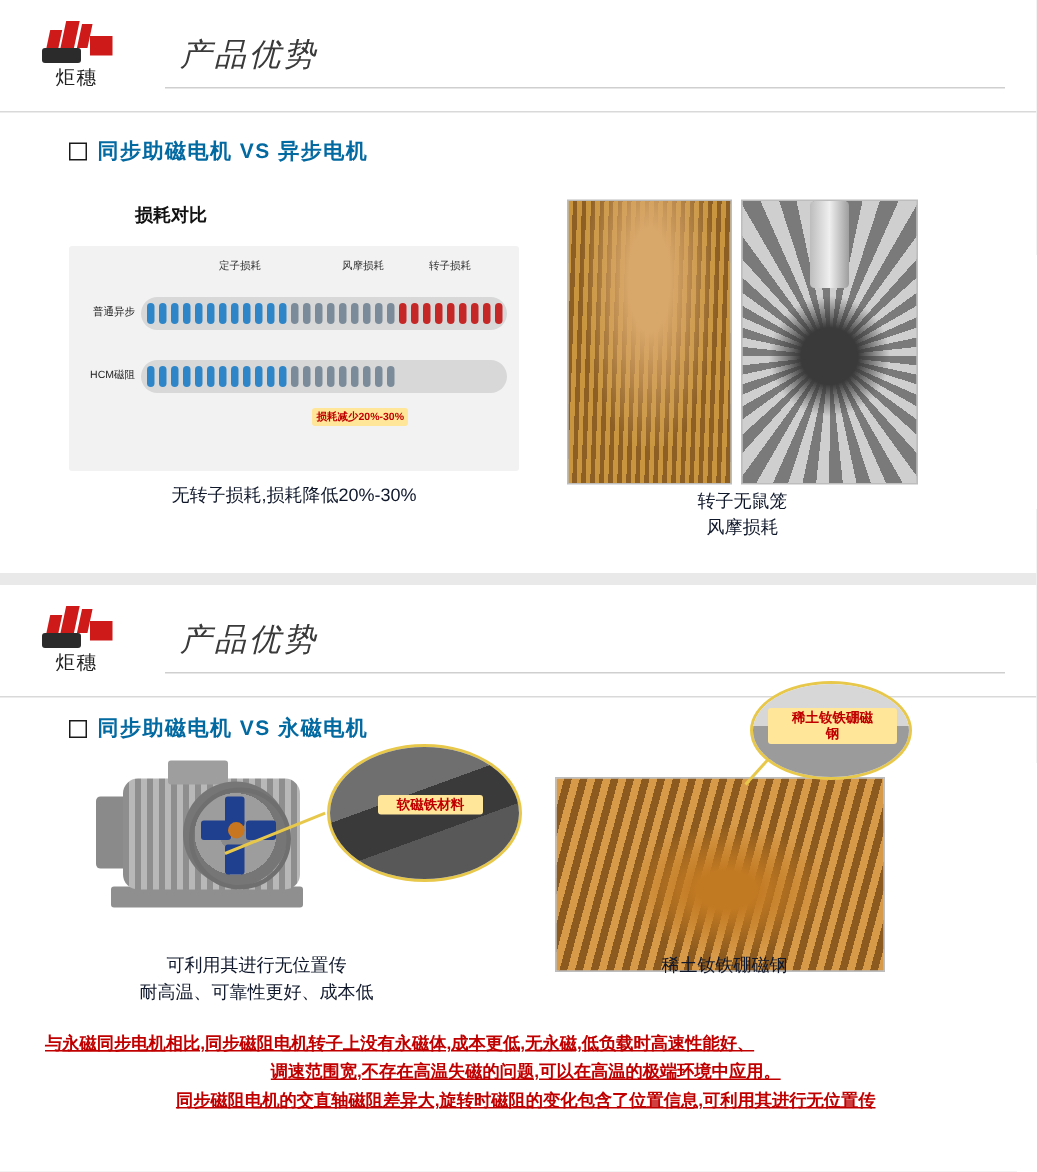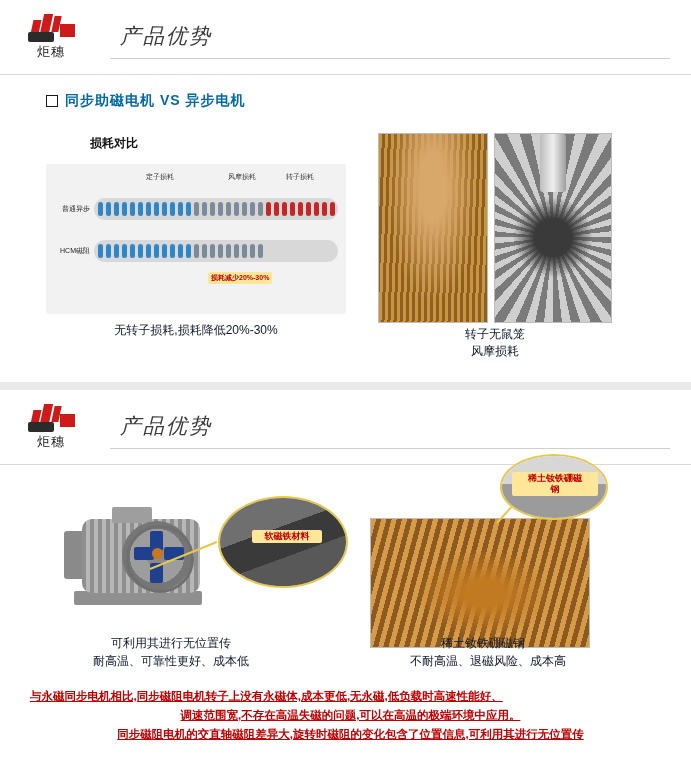--- a/index.html
+++ b/index.html
@@ -199,20 +199,23 @@
           <div class="r2"></div>
           <div class="sq"></div>
           <div class="blk"></div>
       </div>
       <div class="name">炬穗</div>
     </div>
     <div class="hdr-title">产品优势</div>
     <div class="hdr-rule"></div>
   </div>
 
+  <div class="sub" style="left:46px;top:87px;">
+    <span class="box"></span><span>同步助磁电机  VS  永磁电机</span>
+  </div>
 
   <div class="motor" style="left:60px;top:115px;">
     <div class="feet"></div>
     <div class="fan"></div>
     <div class="body"></div>
     <div class="box"></div>
     <div class="face"></div>
     <div class="rim"></div>
     <div class="mag" style="left:90px;top:26px;"></div>
     <div class="mag" style="left:90px;top:58px;"></div>
@@ -234,20 +237,19 @@
   <div class="lead" style="left:497px;top:132px;width:52px;transform:rotate(-48deg);"></div>
   <div class="callout" style="left:500px;top:64px;width:104px;height:62px;">
     <div class="inner" style="background:linear-gradient(180deg,#d7d7d7 0 45%,#9b9b9b 45% 100%);"></div>
   </div>
   <div class="ctag" style="left:512px;top:82px;width:80px;">
     <span>稀土钕铁硼磁</span><br>
     <span>钢</span>
   </div>
 
   <div class="caption" style="left:388px;top:245px;width:190px;">稀土钕铁硼磁钢</div>
-  <div class="caption" style="left:378px;top:263px;width:220px;">不耐高温、退磁风险、成本高</div>
 
   <div class="footnote" style="top:297px;text-decoration:underline;">
     <div><span>与</span><span class="hl">永磁同步电机</span><span>相比,同步磁阻电机转子上没有永磁体,成本更低,无永磁,低负载时高速性能好、</span></div>
     <div class="l2">调速范围宽,不存在高温失磁的问题,可以在高温的极端环境中应用。</div>
     <div class="l3">同步磁阻电机的交直轴磁阻差异大,旋转时磁阻的变化包含了位置信息,可利用其进行无位置传</div>
   </div>
 </div>
 
 </body></html>

